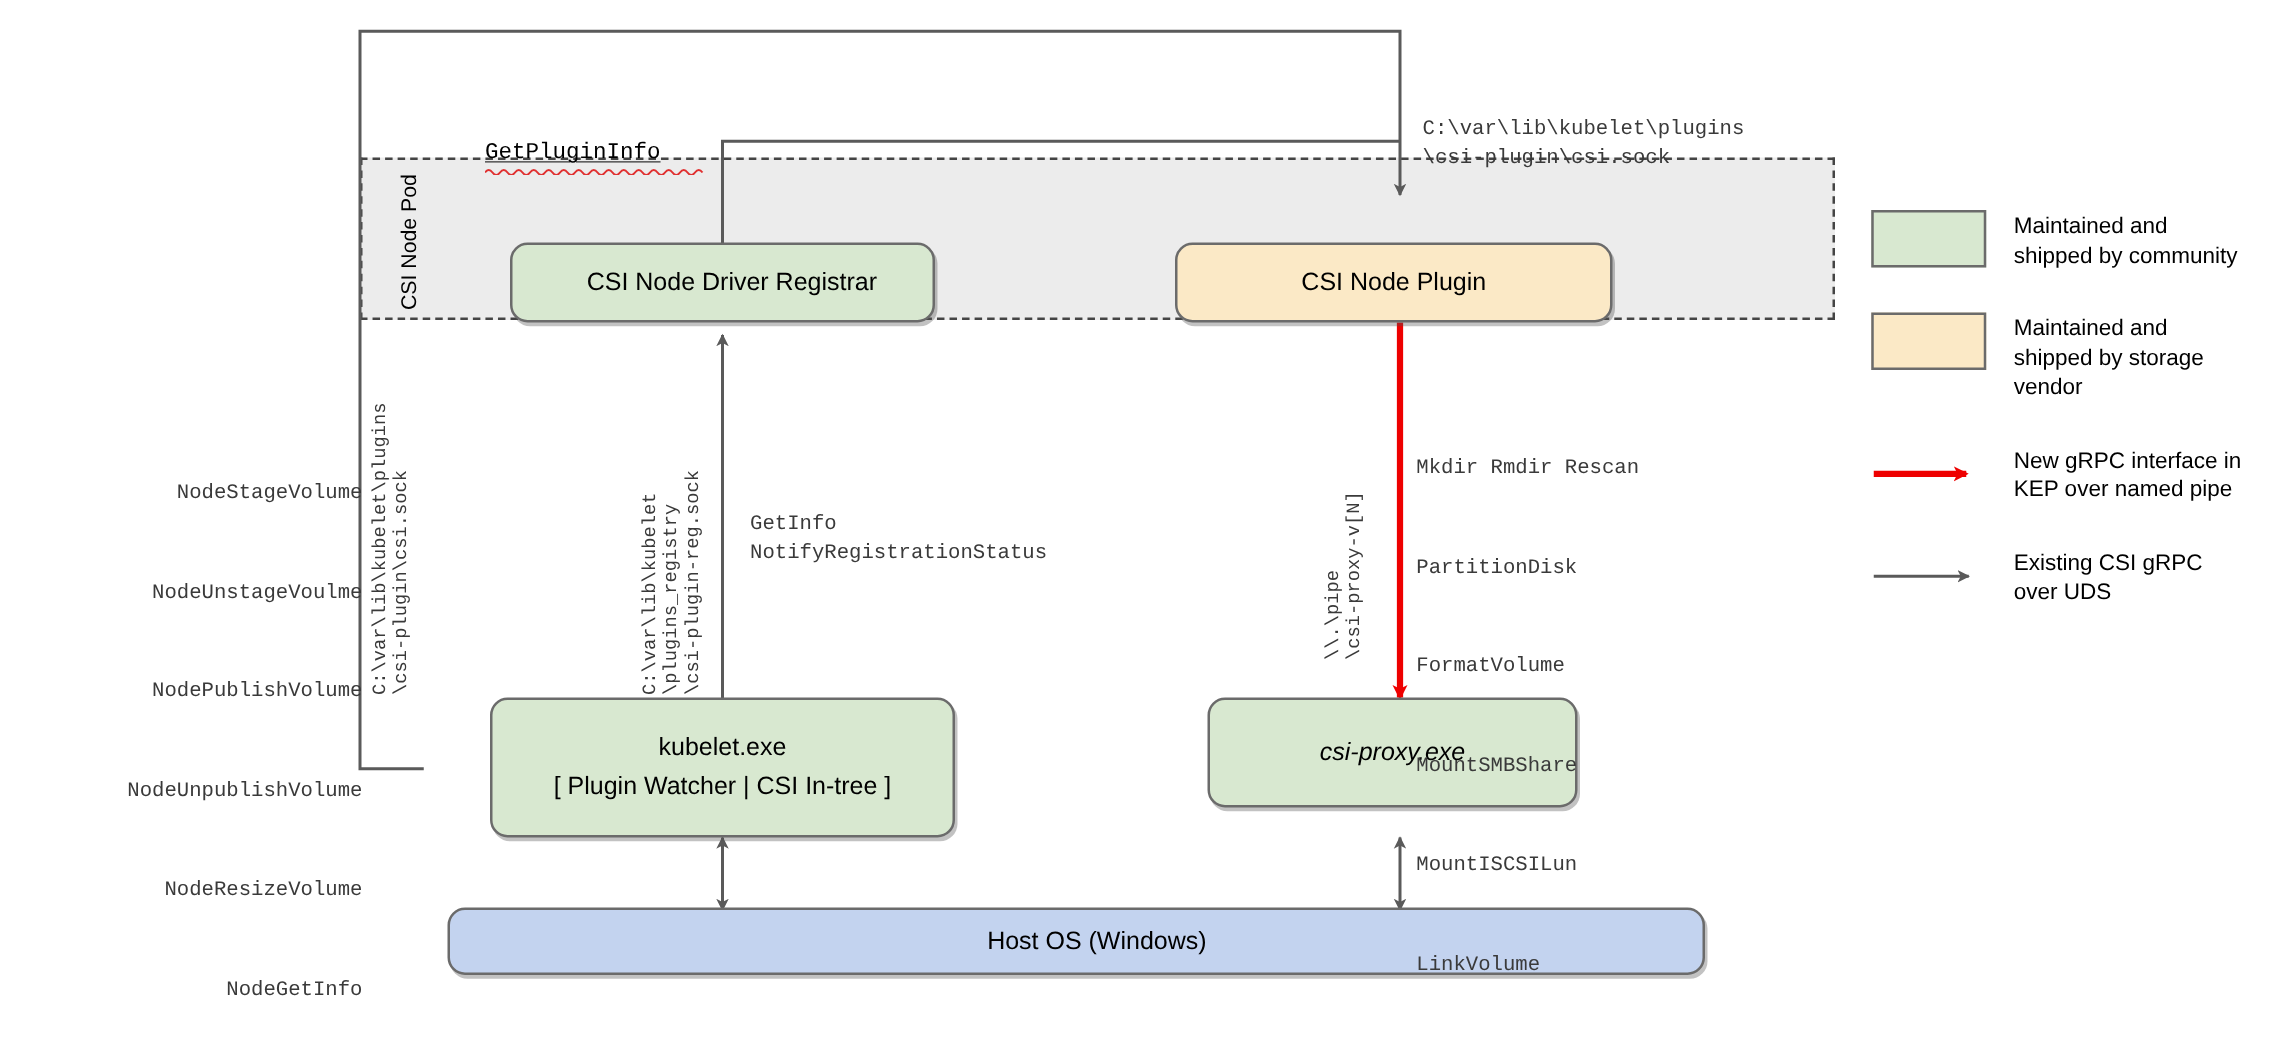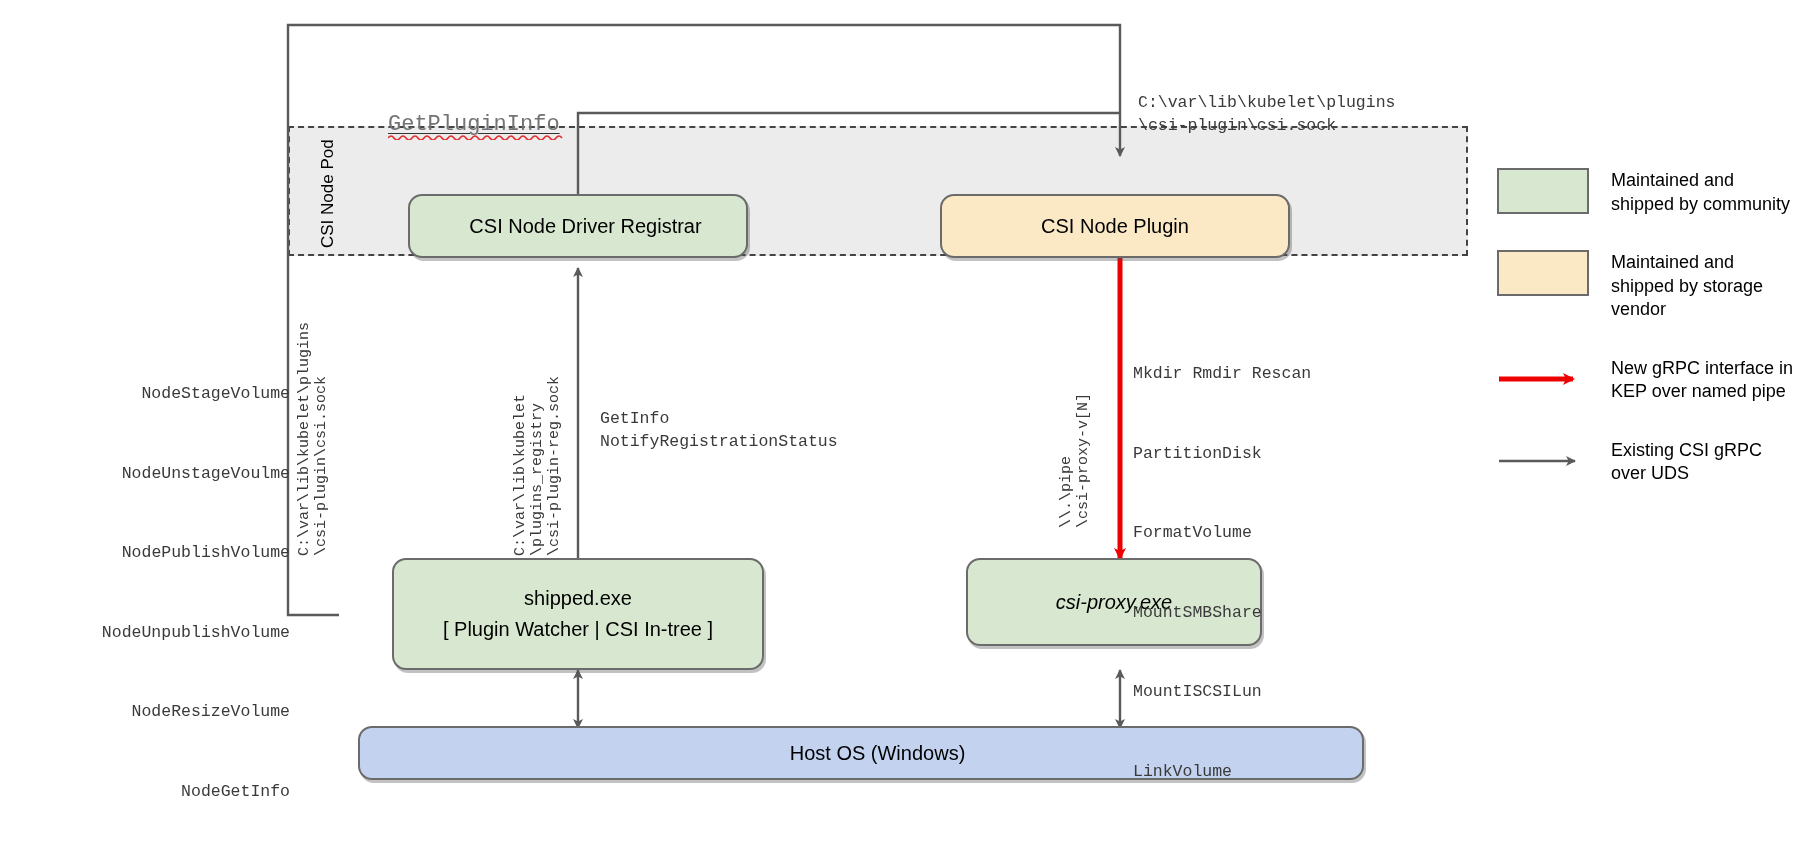--- a/index.html
+++ b/index.html
@@ -63,22 +63,22 @@
     font-size: 16.5px;
     line-height: 22.5px;
     color: #3a3a3a;
     white-space: pre;
   }
   .hlabel.right { text-align: right; }
 
   .spell {
     position: absolute;
     font-family: "Liberation Mono", monospace;
-    font-size: 22px;
-    color: #737373;
+    font-size: 18px;
+    color: #000000;
     white-space: pre;
     text-decoration: underline;
     text-decoration-color: #333;
     text-decoration-thickness: 1px;
     text-underline-offset: 3px;
   }
   .squiggle {
     position: absolute;
     height: 6px;
   }
@@ -162,21 +162,21 @@
 
   <div class="node-box green" style="left:408px; top:194px; width:340px; height:64px;padding-left:15px;">
     <span>CSI Node Driver Registrar</span>
   </div>
 
   <div class="node-box yellow" style="left:940px; top:194px; width:350px; height:64px;">
     <span>CSI Node Plugin</span>
   </div>
 
   <div class="node-box green" style="left:392px; top:558px; width:372px; height:112px; line-height:31px;">
-    <span>shipped.exe</span>
+    <span>kubelet.exe</span>
     <span>[ Plugin Watcher | CSI In-tree ]</span>
   </div>
 
   <div class="node-box green" style="left:966px; top:558px; width:296px; height:88px;font-style:italic;">
     <span>csi-proxy.exe</span>
   </div>
 
   <div class="node-box blue" style="left:358px; top:726px; width:1006px; height:54px;padding-left:33px;">
     <span>Host OS (Windows)</span>
   </div>

